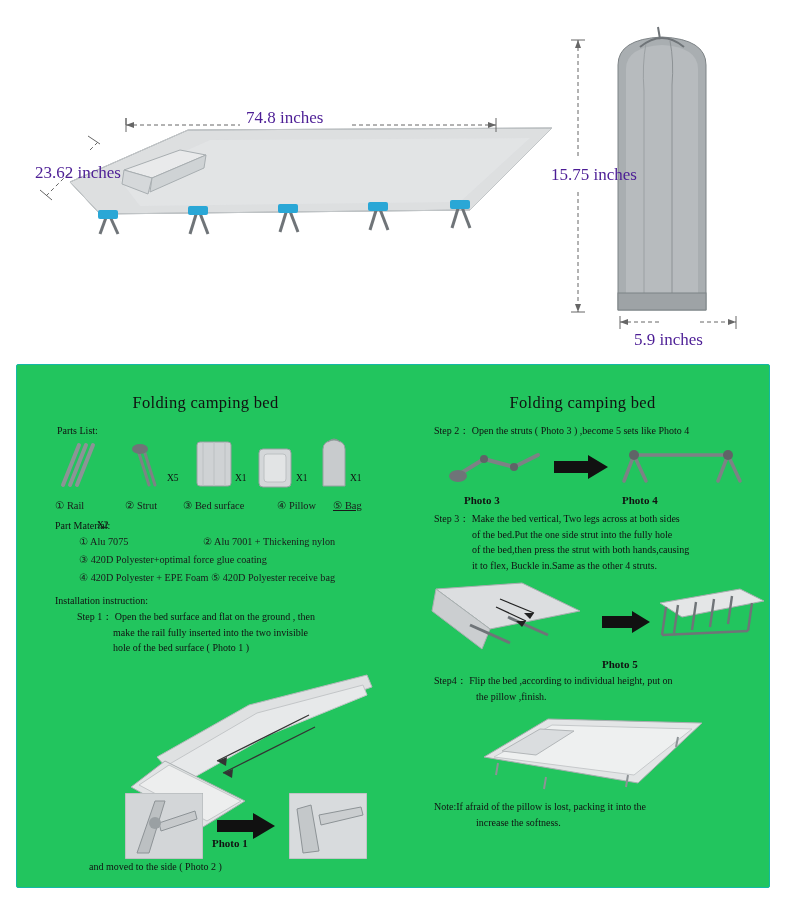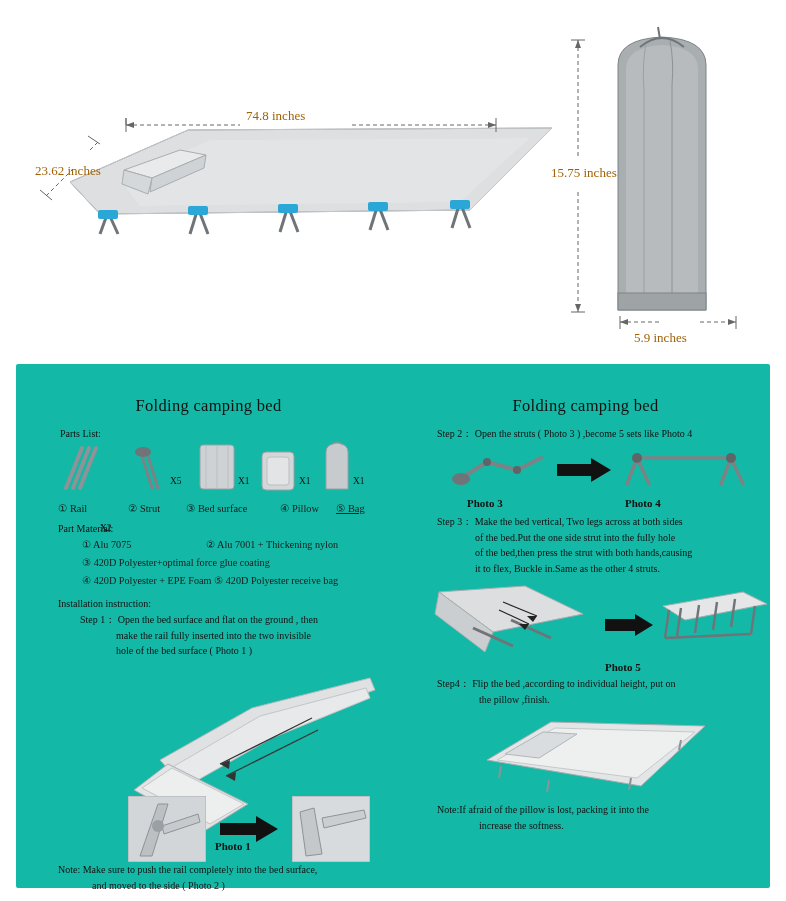--- a/index.html
+++ b/index.html
@@ -19,35 +19,35 @@
   }
 
   
   .bed-wrap { position:absolute; left:60px; top:110px; width:500px; height:150px; }
 
   
   .bag-wrap { position:absolute; left:600px; top:25px; width:130px; height:290px; }
 
   
   .dim-label {
-    position:absolute; font-size:13px; color:#a16207; white-space:nowrap;
+    position:absolute; font-size:17px; color:#4c1d95; white-space:nowrap;
     font-family:"Liberation Serif", serif;
   }
   #dim-len   { left:246px; top:108px; }
   #dim-width { left:35px;  top:163px; }
   #dim-bagh  { left:551px; top:165px; }
   #dim-bagw  { left:634px; top:330px; }
 
   
   #dim-svg { position:absolute; left:0; top:0; width:786px; height:352px; }
 
   
   #instr-panel {
     position:absolute; left:16px; top:364px; width:754px; height:524px;
-    border:4px solid #14b8a6; border-radius:2px; background:#14b8a6;
+    border:1px solid #14b8a6; border-radius:2px; background:#22c55e;
   }
   .col { position:absolute; top:0; height:100%; }
   #col-left  { left:0;    width:377px; }
   #col-right { left:377px; width:377px; }
 
   .panel-title {
     text-align:center; font-family:"Liberation Serif", serif;
     font-size:16.5px; letter-spacing:.3px; margin-top:28px; color:#111;
   }
 
@@ -263,21 +263,20 @@
       <g stroke="#333" stroke-width="1.2" fill="none">
         <line x1="100" y1="96" x2="192" y2="50"></line>
         <line x1="106" y1="108" x2="198" y2="62"></line>
       </g>
       <polygon points="100,96 110,92 109,101" fill="#333"></polygon>
       <polygon points="106,108 116,104 115,113" fill="#333"></polygon>
     </svg>
     <div class="txt txt-b" id="photo1-cap">Photo 1</div>
 
     <div class="txt" id="note1">
-      <span>Note: Make sure to push the rail completely into the bed surface,</span>
       <span class="l2">and moved to the side ( Photo 2 )</span>
     </div>
 
     <svg class="fig" style="left:108px; top:428px; width:78px; height:66px;" viewBox="0 0 78 66">
       <rect x="0" y="0" width="78" height="66" fill="#d3d6d8" stroke="#a9aeb0"></rect>
       <path d="M12,60 L30,8 L40,8 L24,60 Z" fill="#bcc0c2" stroke="#8d9396"></path>
       <path d="M34,30 L70,18 L72,26 L36,38 Z" fill="#c7cacc" stroke="#8d9396"></path>
       <circle cx="30" cy="30" r="6" fill="#9aa0a3"></circle>
     </svg>
     <svg class="arrow-blk" style="left:200px; top:448px; width:58px; height:26px;" viewBox="0 0 58 26">

